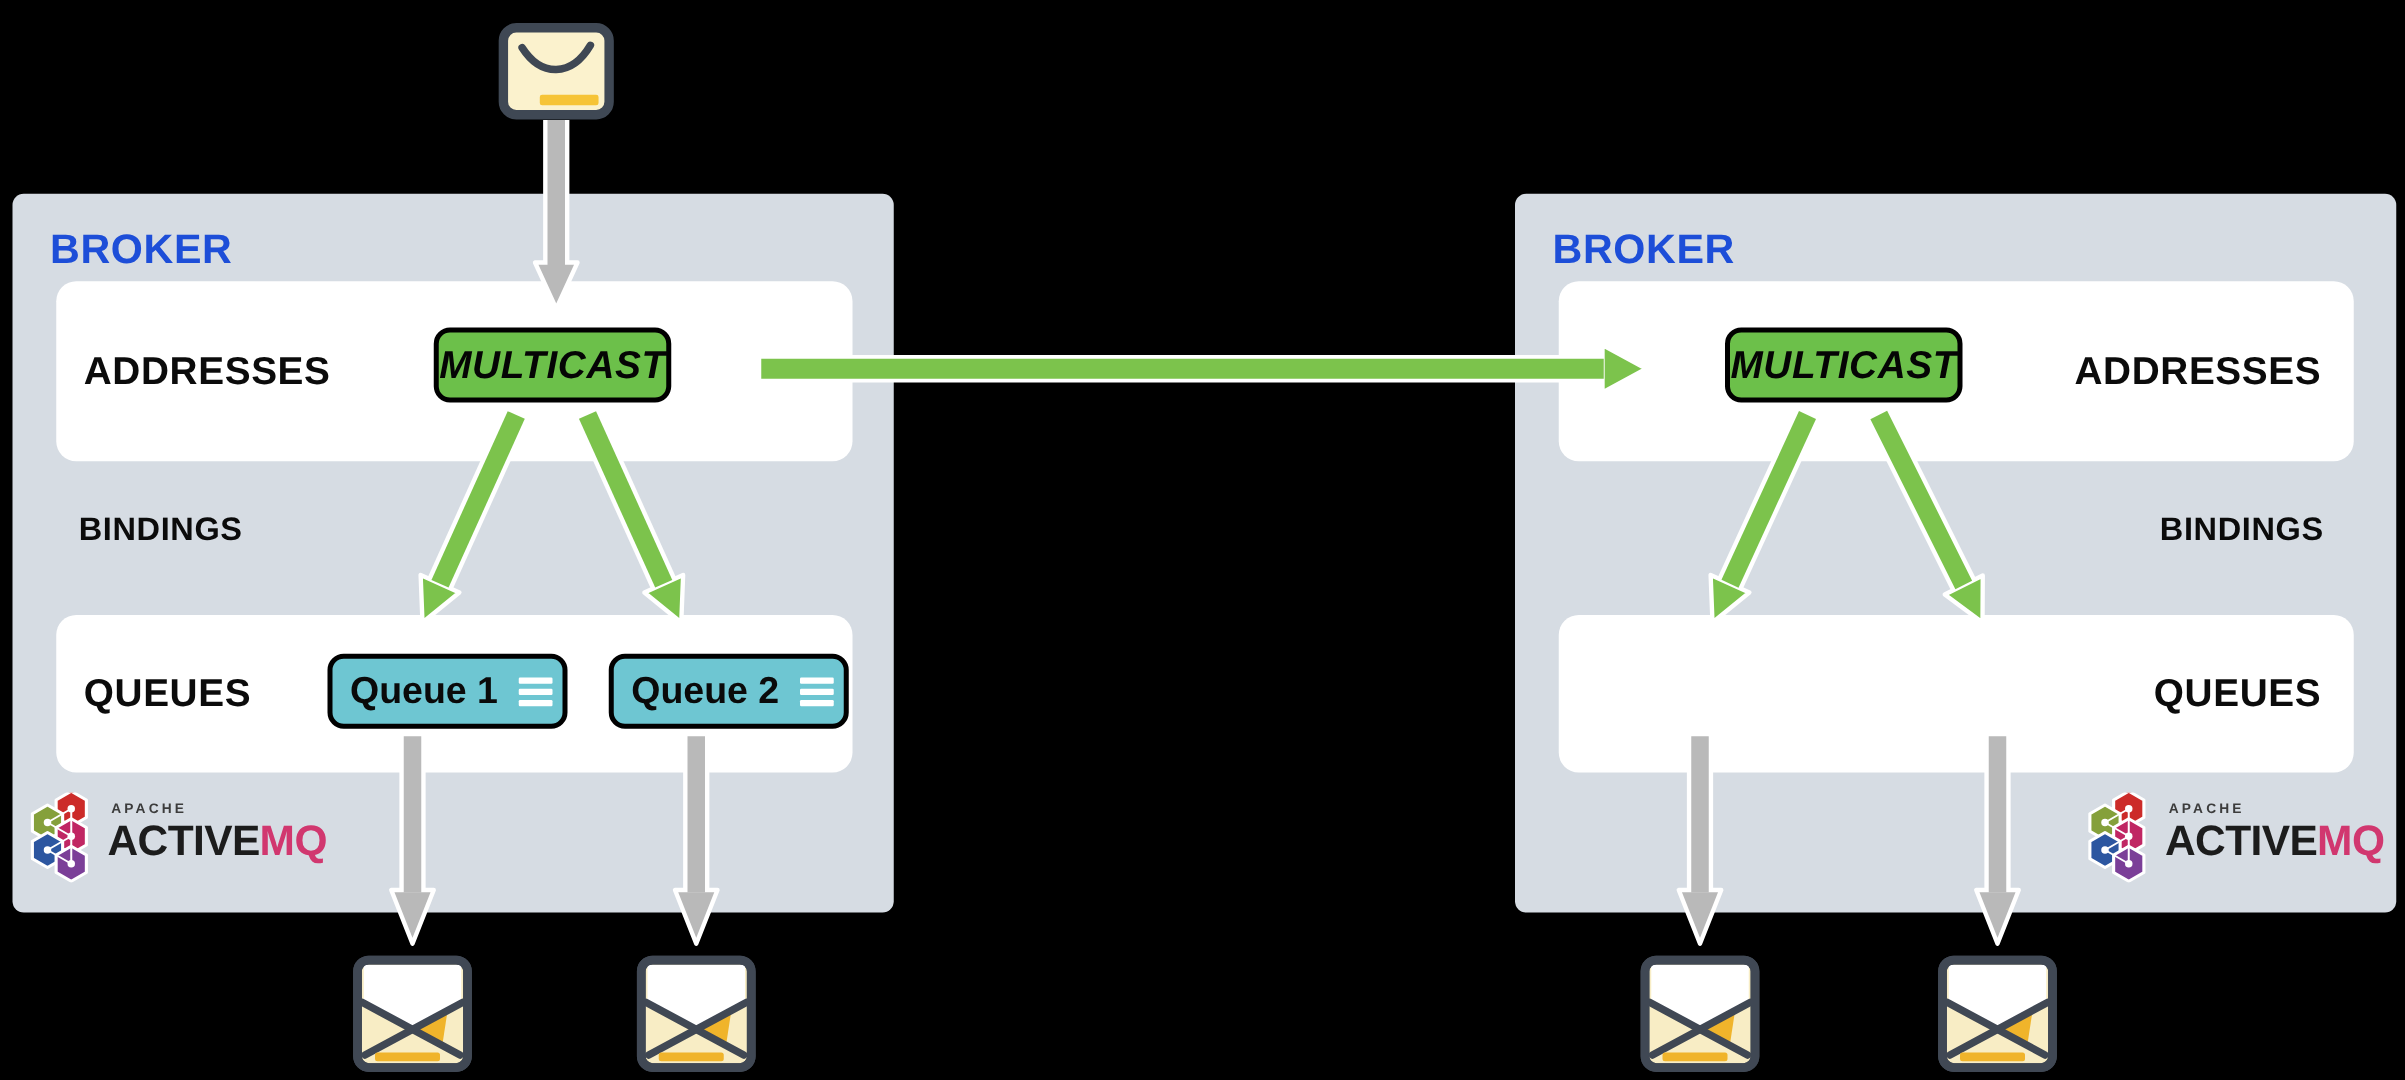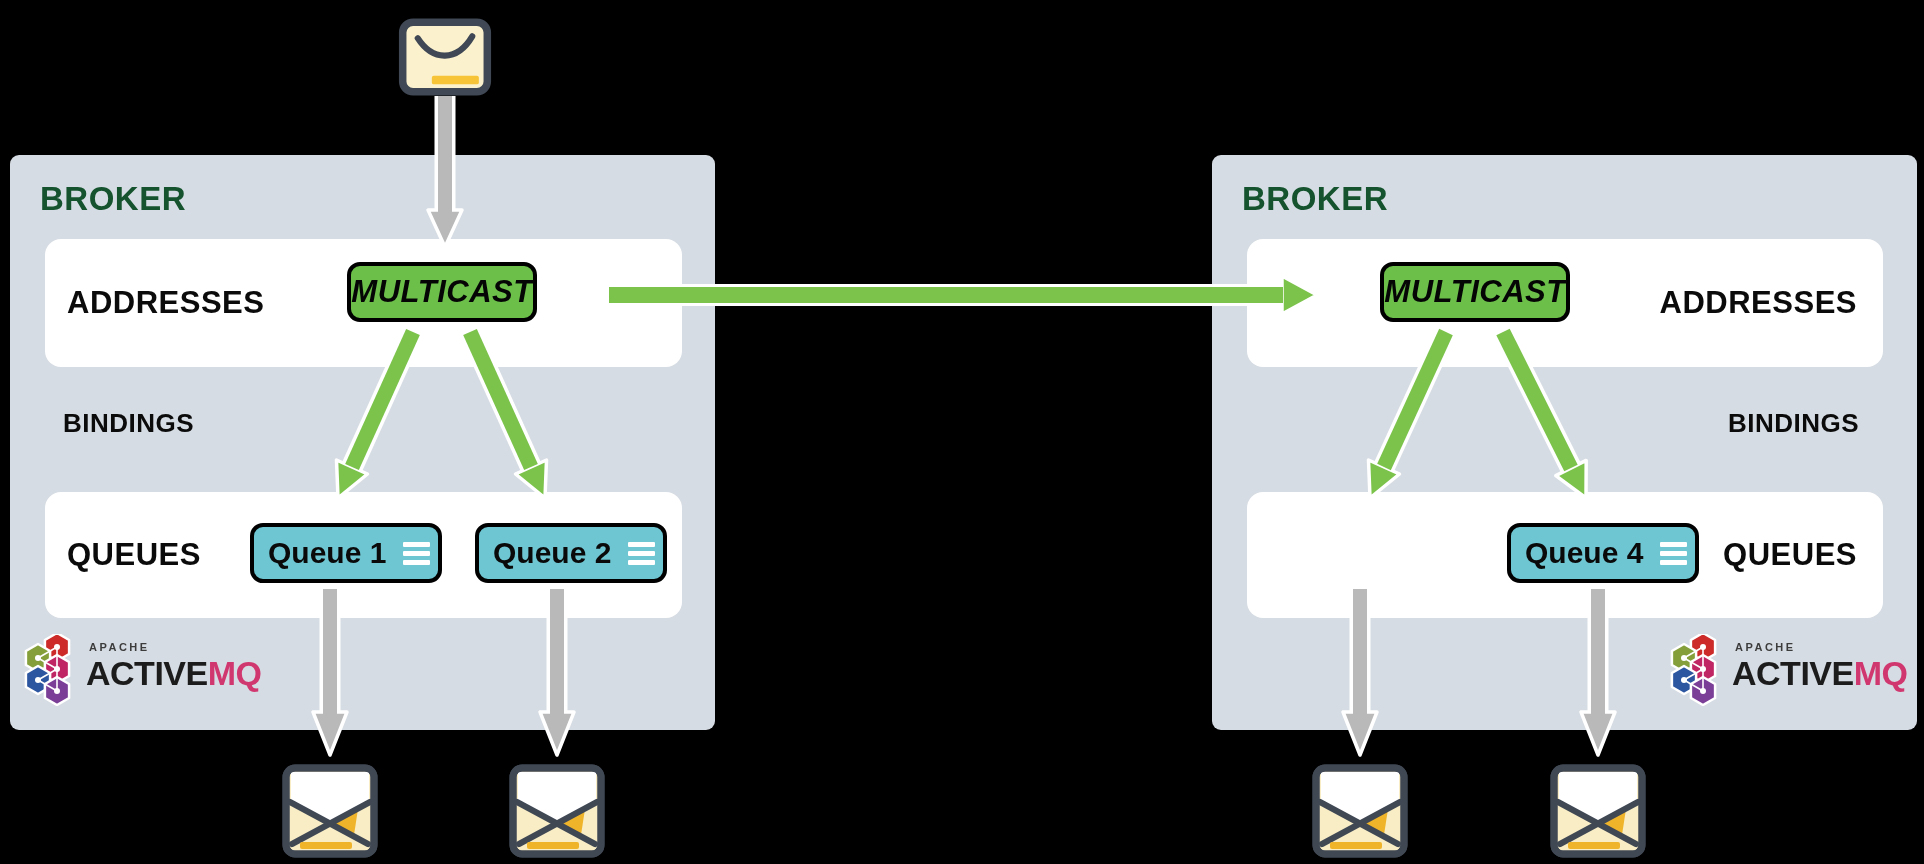--- a/index.html
+++ b/index.html
@@ -6,46 +6,46 @@
   body{width:1924px;height:864px;position:relative;overflow:hidden;
        font-family:"Liberation Sans",sans-serif;}
   .stage{position:absolute;inset:0;}
 
   .broker{position:absolute;top:155px;width:705px;height:575px;
           background:#d6dce3;border-radius:9px;z-index:1;}
   .broker.left{left:10px;}
   .broker.right{left:1212px;}
 
   .broker-title{position:absolute;top:25px;left:30px;
-                font-size:33px;font-weight:700;color:#14532d;letter-spacing:.5px;text-align:right;}
+                font-size:33px;font-weight:700;color:#1d4ed8;letter-spacing:.5px;text-align:right;}
 
   .row{position:absolute;left:35px;background:#fff;border-radius:16px;
        display:flex;align-items:center;}
-  .row.addresses{top:70px;width:637px;height:128px;margin-top:14px;}
+  .row.addresses{top:70px;width:637px;height:144px;}
   .row.queues{top:337px;width:637px;height:126px;}
   .row-label{font-size:31px;font-weight:700;color:#0b0b0b;letter-spacing:.5px;}
   .row.lbl-left{justify-content:flex-start;padding-left:22px;box-sizing:border-box;}
   .row.lbl-right{justify-content:flex-end;padding-right:26px;box-sizing:border-box;}
 
   .bindings-label{position:absolute;top:253px;font-size:26px;font-weight:700;
                   color:#0b0b0b;letter-spacing:.5px;}
   .bindings-label.lpos{left:53px;}
   .bindings-label.rpos{right:58px;}
 
   .badge{position:absolute;top:107px;width:182px;height:52px;
          background:#6cc04a;border:4px solid #000000;border-radius:13px;
          display:flex;align-items:center;justify-content:center;
          font-size:31px;font-weight:700;color:#050505;letter-spacing:.5px;z-index:2;font-style:italic;}
   .badge.lpos{left:337px;}
   .badge.rpos{left:168px;}
 
   .queue-box{position:absolute;top:368px;width:162px;height:52px;
              background:#6ec6d2;border:4px solid #000;border-radius:13px;
              display:flex;align-items:center;justify-content:space-between;
-             padding:0 8px 0 14px;box-sizing:content-box;z-index:2;}
+             padding:0 8px 0 14px;box-sizing:content-box;z-index:2;margin-left:12px;}
   .queue-label{font-size:30px;font-weight:700;color:#0a0a0a;white-space:nowrap;}
   .hamburger{display:flex;flex-direction:column;gap:4px;}
   .hamburger span{display:block;width:27px;height:5px;background:#fff;border-radius:1px;}
 
   .logo{position:absolute;top:479px;display:flex;align-items:flex-start;z-index:2;}
   .logo.lpos{left:14px;}
   .logo.rpos{left:458px;}
   .logo-text{margin-left:10px;margin-top:6px;line-height:1;}
   .logo-apache{font-size:11px;font-weight:700;letter-spacing:2.5px;color:#3c3c3c;
                margin:2px 0 3px 3px;}
@@ -139,28 +139,20 @@
     </div>
 
     <div class="bindings-label rpos">BINDINGS</div>
 
     <div class="row queues lbl-right" style="width:636px;">
       <span class="row-label">QUEUES</span>
     </div>
 
     <div class="badge rpos">MULTICAST</div>
 
-    <div class="queue-box" style="left:295px;">
-      <span class="queue-label">Queue 4</span>
-      <span class="hamburger">
-        <span></span>
-          <span></span>
-          <span></span>
-      </span>
-    </div>
 
     <div class="logo rpos">
       <svg width="52" height="72" viewBox="0 0 52 72">
         <g stroke="#fff" stroke-width="2.5" stroke-linejoin="round">
           <polygon points="33,-1 45.1,6 45.1,20 33,27 20.9,20 20.9,6" fill="#cc2b29"></polygon>
           <polygon points="14,10 26.1,17 26.1,31 14,38 1.9,31 1.9,17" fill="#85a03b"></polygon>
           <polygon points="33,21 45.1,28 45.1,42 33,49 20.9,42 20.9,28" fill="#c02663"></polygon>
           <polygon points="14,32 26.1,39 26.1,53 14,60 1.9,53 1.9,39" fill="#2c56a0"></polygon>
           <polygon points="33,43 45.1,50 45.1,64 33,71 20.9,64 20.9,50" fill="#7b3f98"></polygon>
         </g>

